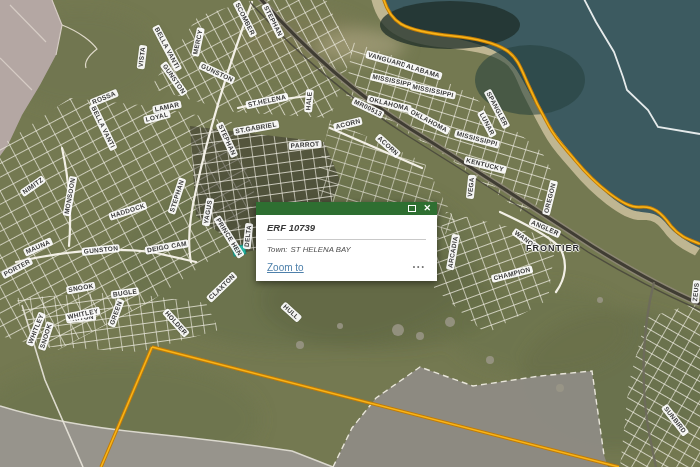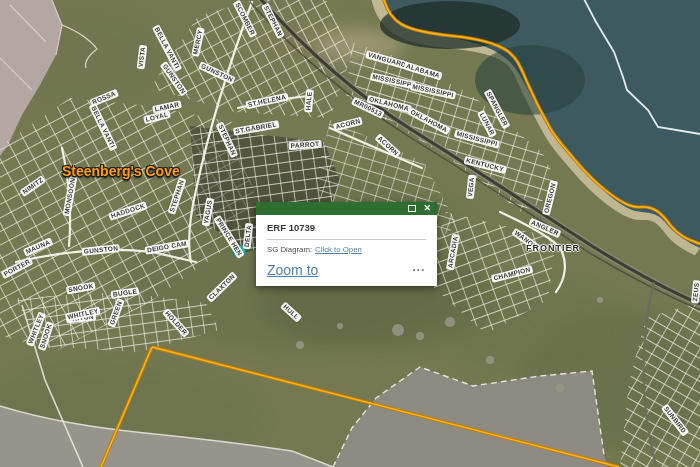--- a/index.html
+++ b/index.html
@@ -16,29 +16,29 @@
     text-shadow:-1px -1px 0 #1d1d1d,1px -1px 0 #1d1d1d,-1px 1px 0 #1d1d1d,1px 1px 0 #1d1d1d,0 2px 2px #000;}
   #frontier-label{font-size:9px;font-weight:bold;color:#2b2b2b;letter-spacing:1px;
     text-shadow:-1px 0 1px #fff,1px 0 1px #fff,0 -1px 1px #fff,0 1px 1px #fff;}
   
   #popup{position:absolute;left:256px;top:202px;width:181px;z-index:3;background:#fff;
     box-shadow:0 2px 7px rgba(0,0,0,.5);font-family:"Liberation Sans",sans-serif;}
   #popup-header{height:13px;background:#2e6f31;display:flex;align-items:center;
     justify-content:flex-end;gap:7px;padding:0 6px;}
   #maximize-icon{width:6px;height:5px;border:1.3px solid #fff;display:inline-block;cursor:pointer;}
   #close-icon{color:#fff;font-size:9px;font-weight:bold;line-height:9px;cursor:pointer;}
-  #popup-body{padding:7px 11px 0 11px;}
+  #popup-body{padding:7px 11px 0 11px;font-style:italic;}
   #popup-title{font-size:9.5px;font-weight:bold;color:#383838;margin:0 0 6px 0;}
   #popup-divider{border-top:1px solid #c9c9c9;margin:0 0 5px 0;}
   .field-row{font-size:7.8px;color:#4d4d4d;line-height:9.6px;}
   .field-label{margin-right:3px;}
   .popup-link{color:#4e80ab;text-decoration:underline;cursor:pointer;}
   #popup-footer{display:flex;justify-content:space-between;align-items:center;
     padding:7px 11px 8px 11px;}
-  #zoom-to-link{font-size:14px;}
+  #zoom-to-link{font-size:10px;}
   #more-options{color:#6f6f6f;font-size:7px;letter-spacing:2px;cursor:pointer;line-height:6px;}
 </style>
 </head>
 <body>
 
 <div id="stage">
 
   <svg id="map-svg" width="700" height="467" viewBox="0 0 700 467">
     <defs>
       <filter id="soft" x="-40%" y="-40%" width="180%" height="180%">
@@ -193,33 +193,32 @@
       <div class="street-label" style="left: 36px; top: 329px; transform: translate(-50%, -50%) rotate(-68deg);">WHITLEY</div>
       <div class="street-label" style="left: 83px; top: 314px; transform: translate(-50%, -50%) rotate(-12deg);">WHITLEY</div>
       <div class="street-label" style="left: 116px; top: 313px; transform: translate(-50%, -50%) rotate(-70deg);">GREEN</div>
       <div class="street-label" style="left: 176px; top: 323px; transform: translate(-50%, -50%) rotate(48deg);">HOLDER</div>
       <div class="street-label" style="left: 222px; top: 287px; transform: translate(-50%, -50%) rotate(-44deg);">CLAXTON</div>
       <div class="street-label" style="left: 291px; top: 312px; transform: translate(-50%, -50%) rotate(42deg);">HULL</div>
       <div class="street-label" style="left: 696px; top: 292px; transform: translate(-50%, -50%) rotate(-84deg);">ZEUS</div>
       <div class="street-label" style="left: 675px; top: 420px; transform: translate(-50%, -50%) rotate(52deg);">SUNBIRD</div>
     </div>
 
-  <div class="place-label" id="cove-label" style="left:62px;top:163px;">Steenberg's Cove</div>
   <div class="place-label" id="frontier-label" style="left:482px;top:243px;padding-left:44px;">FRONTIER</div>
 
   <div id="popup">
     <div id="popup-header">
       <span id="maximize-icon"></span>
       <span id="close-icon">✕</span>
     </div>
     <div id="popup-body">
       <div id="popup-title">ERF 10739</div>
       <div id="popup-divider"></div>
       <div class="field-row">
-        <span class="field-label">SG Diagram:</span><span class="popup-link">Click to Open</span>
+        <span class="field-label">Town:</span><span>ST HELENA BAY</span>
       </div>
     </div>
     <div id="popup-footer">
       <span class="popup-link" id="zoom-to-link">Zoom to</span>
       <span id="more-options">•••</span>
     </div>
   </div>
 
 </div>
 

